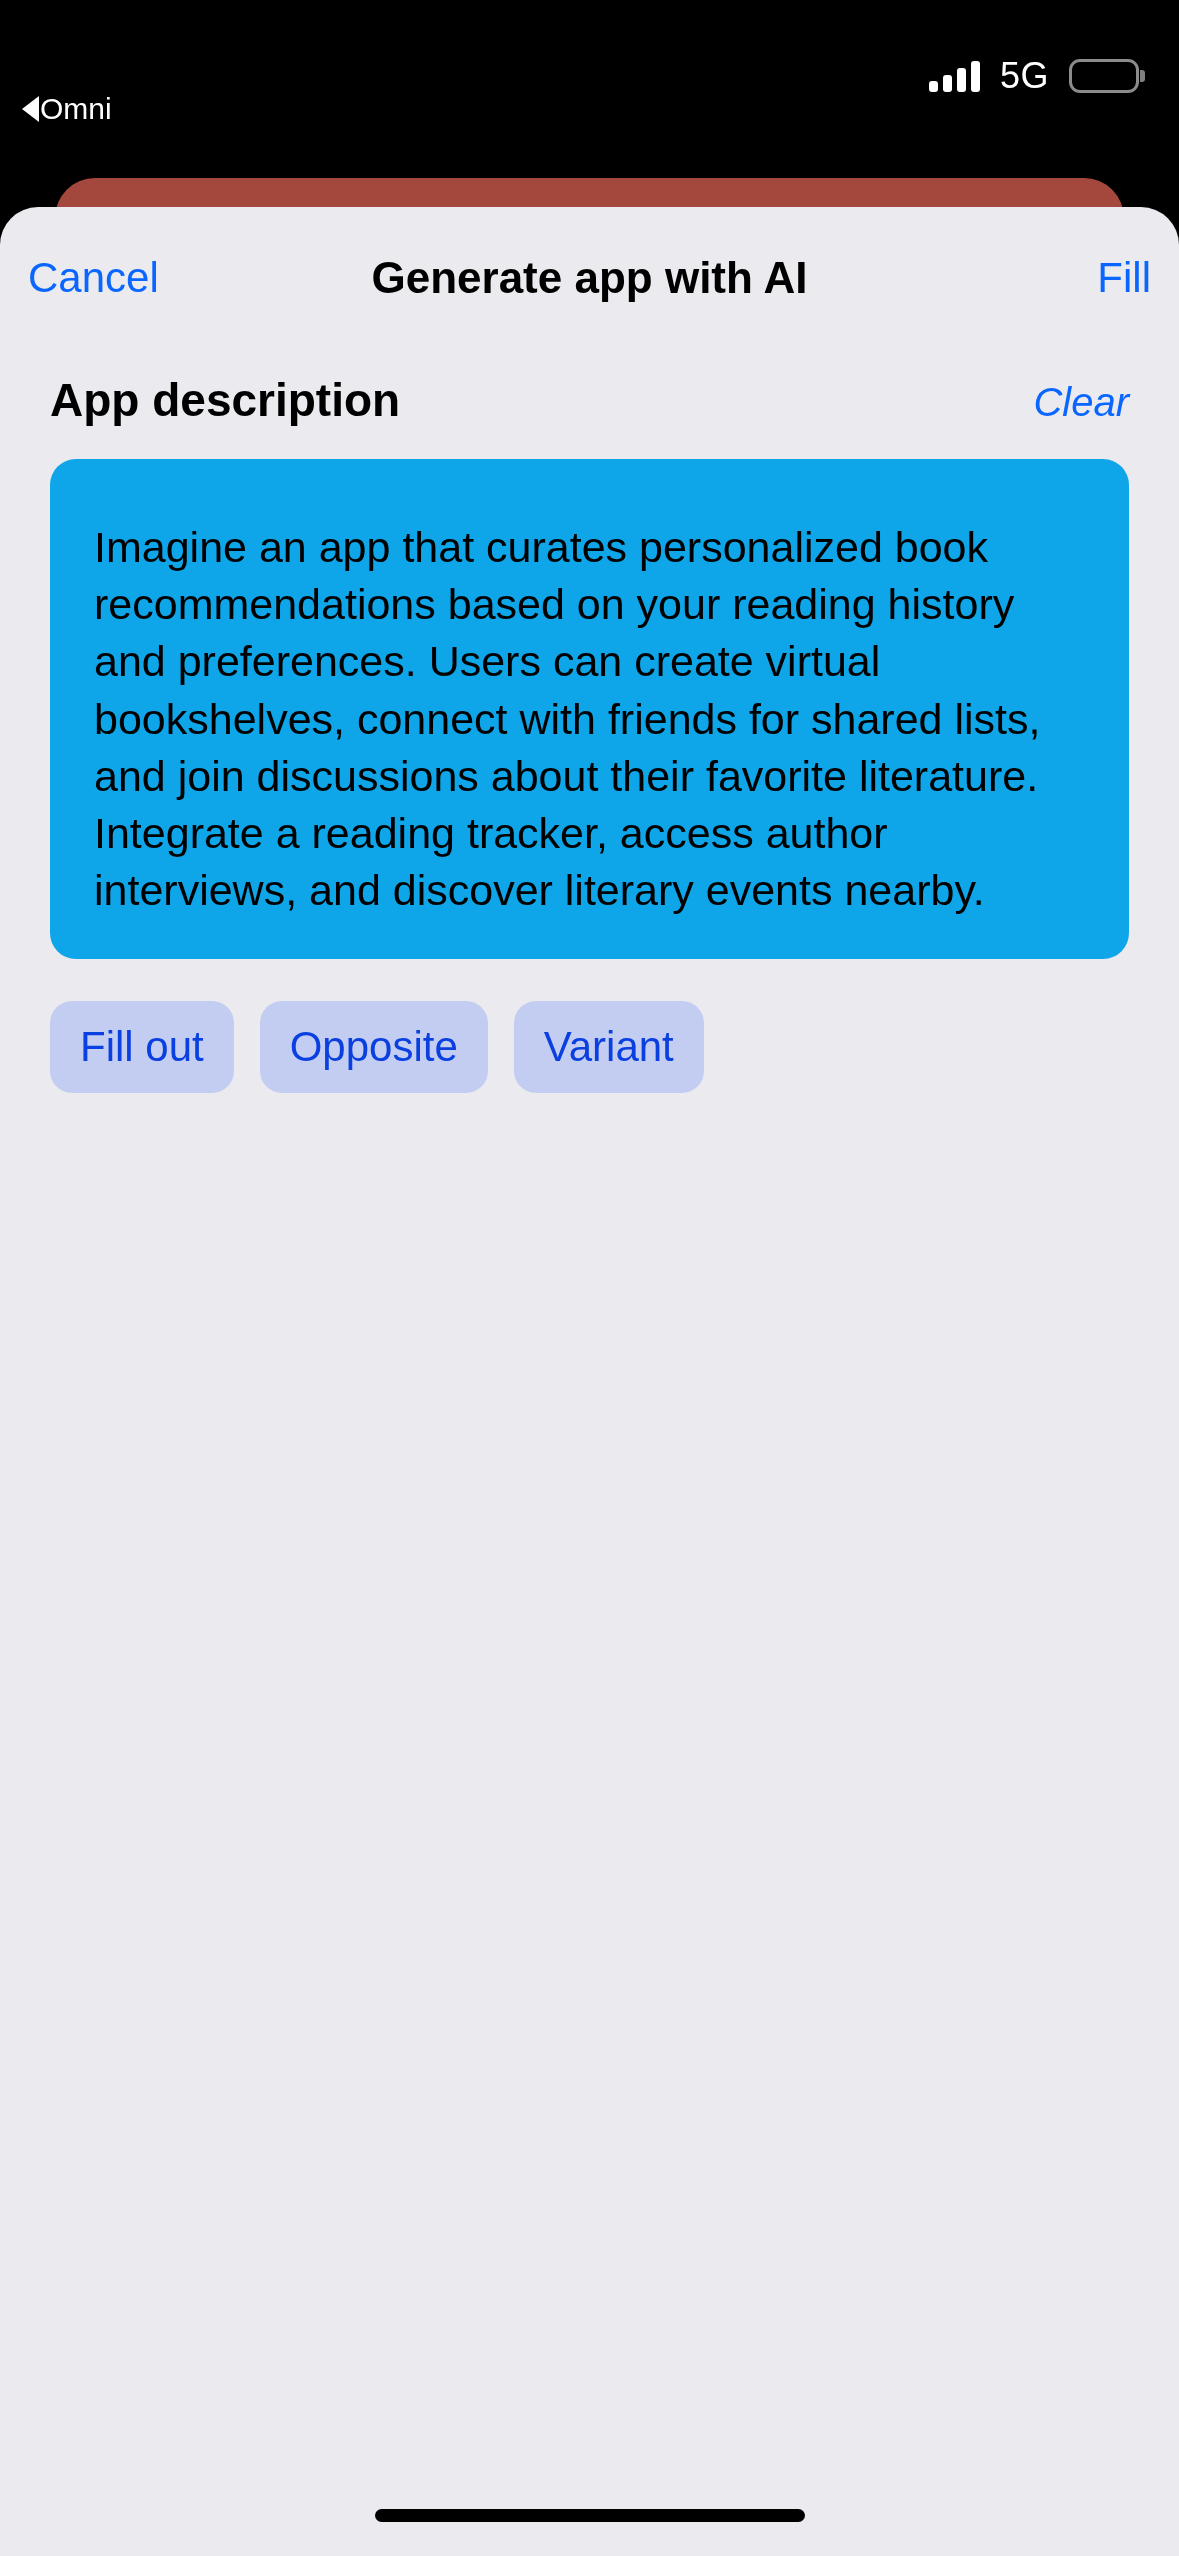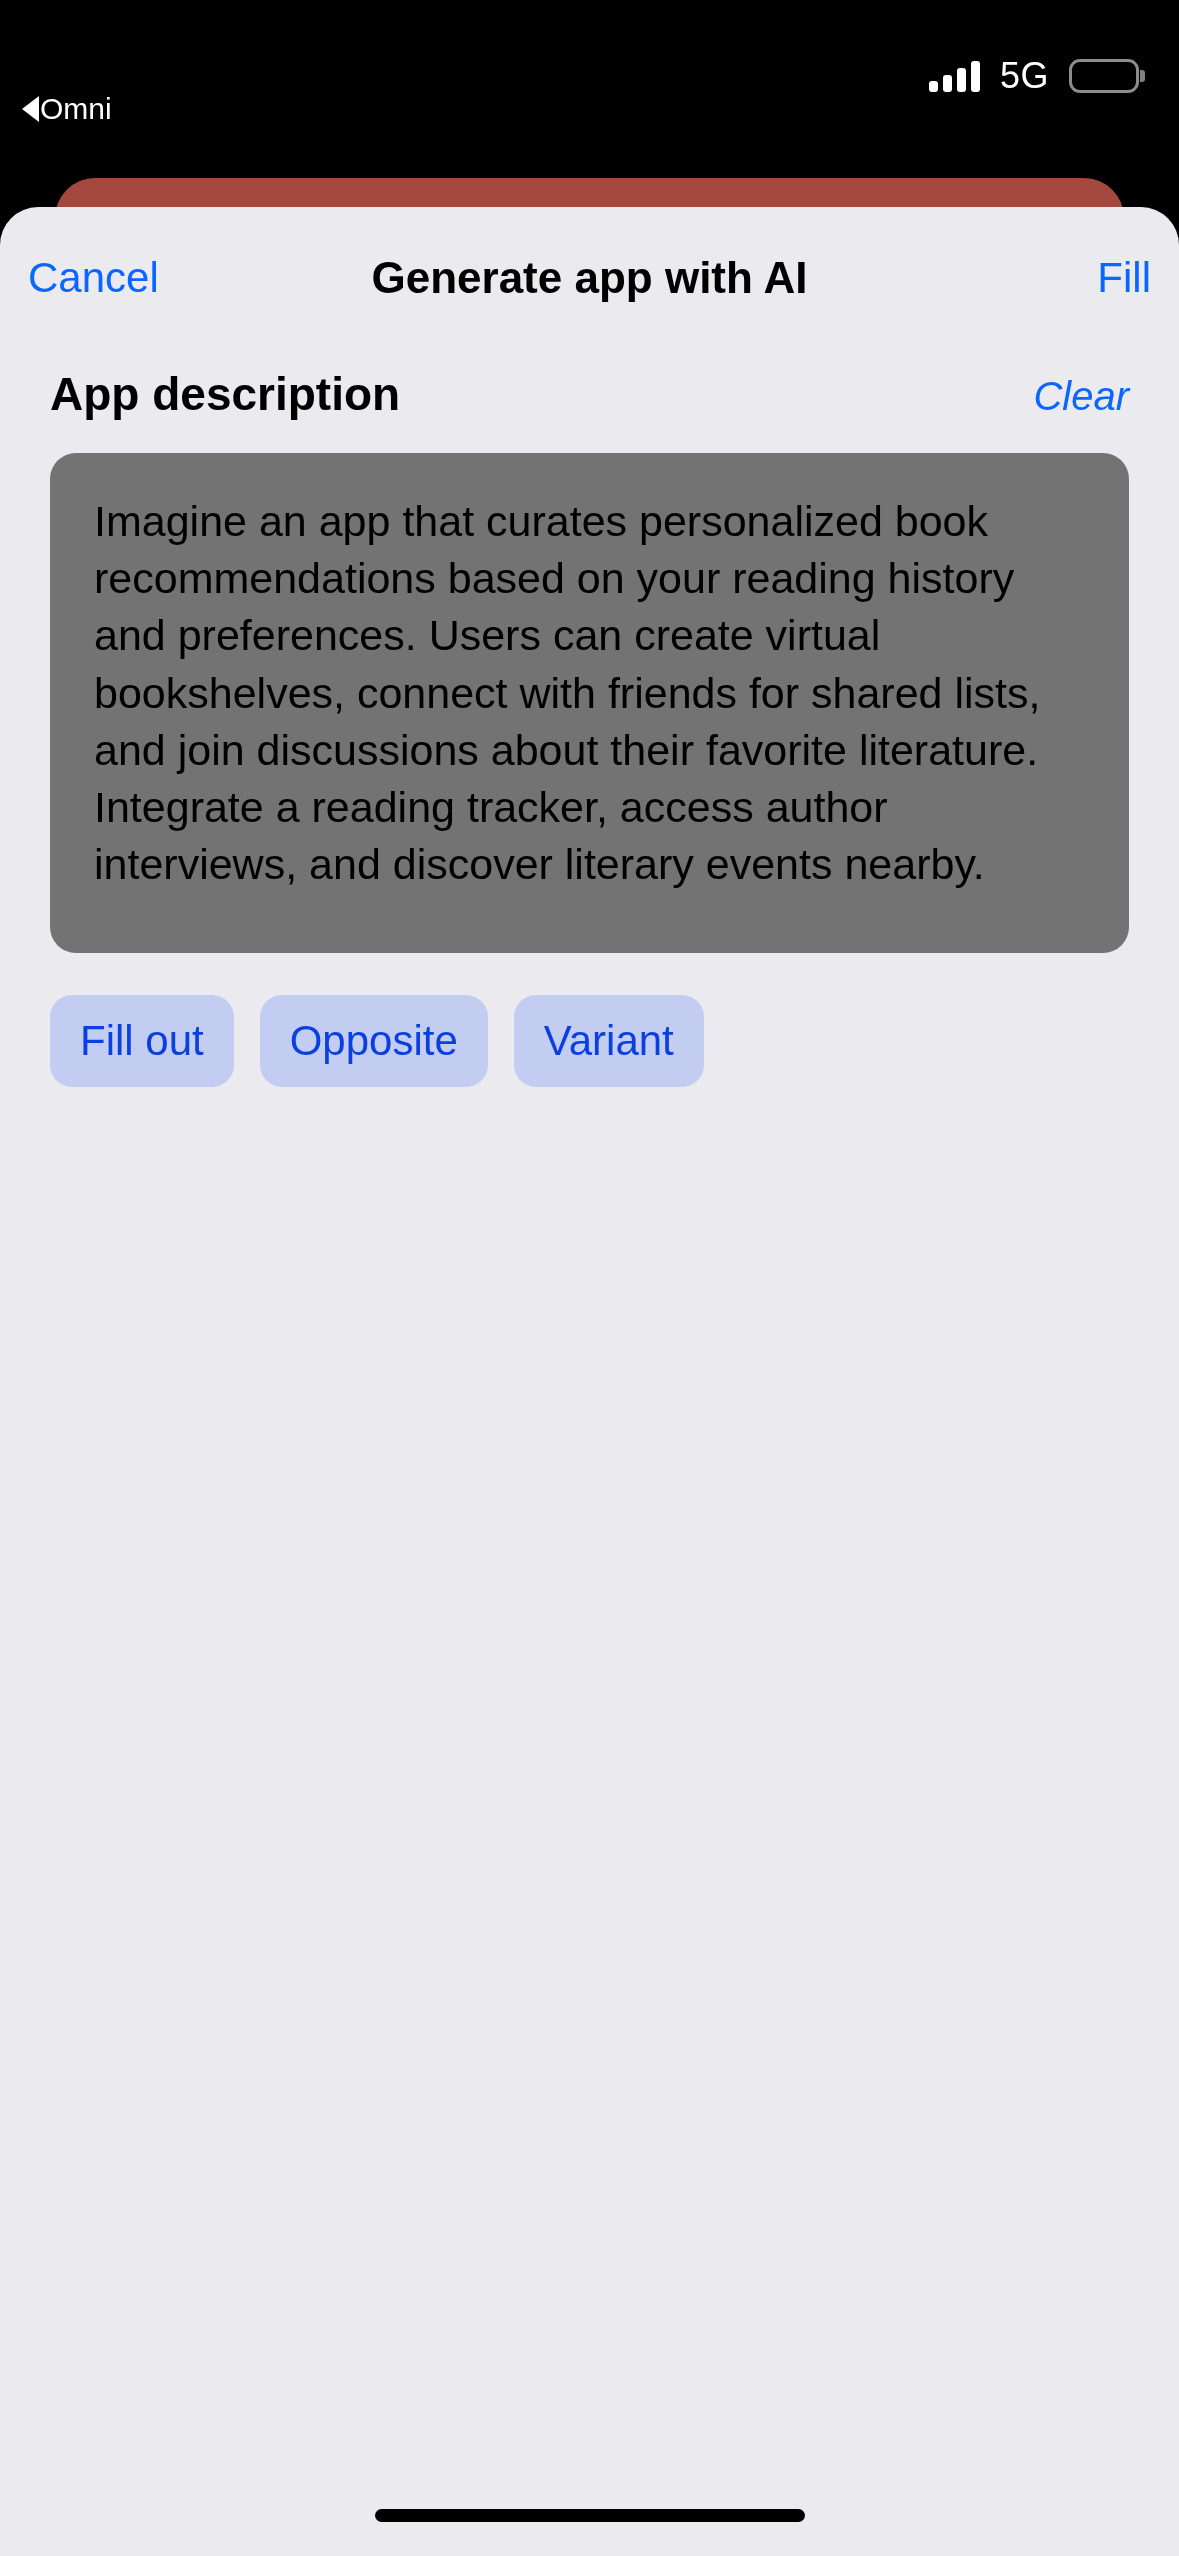--- a/index.html
+++ b/index.html
@@ -158,37 +158,38 @@
 
   
   .section-head {
     display:flex; align-items:baseline; justify-content:space-between;
     padding:18px 50px 0 50px;
   }
   .section-title {
     font-size:46px;
     font-weight:bold;
     color:#000;
+    margin-top:6px;
   }
   .section-action {
     font-size:40px;
     color:#0a66ff;
     background:none; border:none;
     font-family:"Liberation Sans", sans-serif;
     cursor:pointer;
     font-style:italic;
   }
 
   
   .desc-card {
     margin:32px 50px 0 50px;
-    background:#737373;
+    background:#0ea5e9;
     border-radius:26px;
     min-height:500px;
-    padding:40px 44px 40px 44px;
+    padding:60px 44px 40px 44px;
   }
   .desc-text {
     font-size:43px;
     line-height:1.33;
     color:#000;
     white-space:pre-wrap;
     word-break:normal;
   }
 
   

